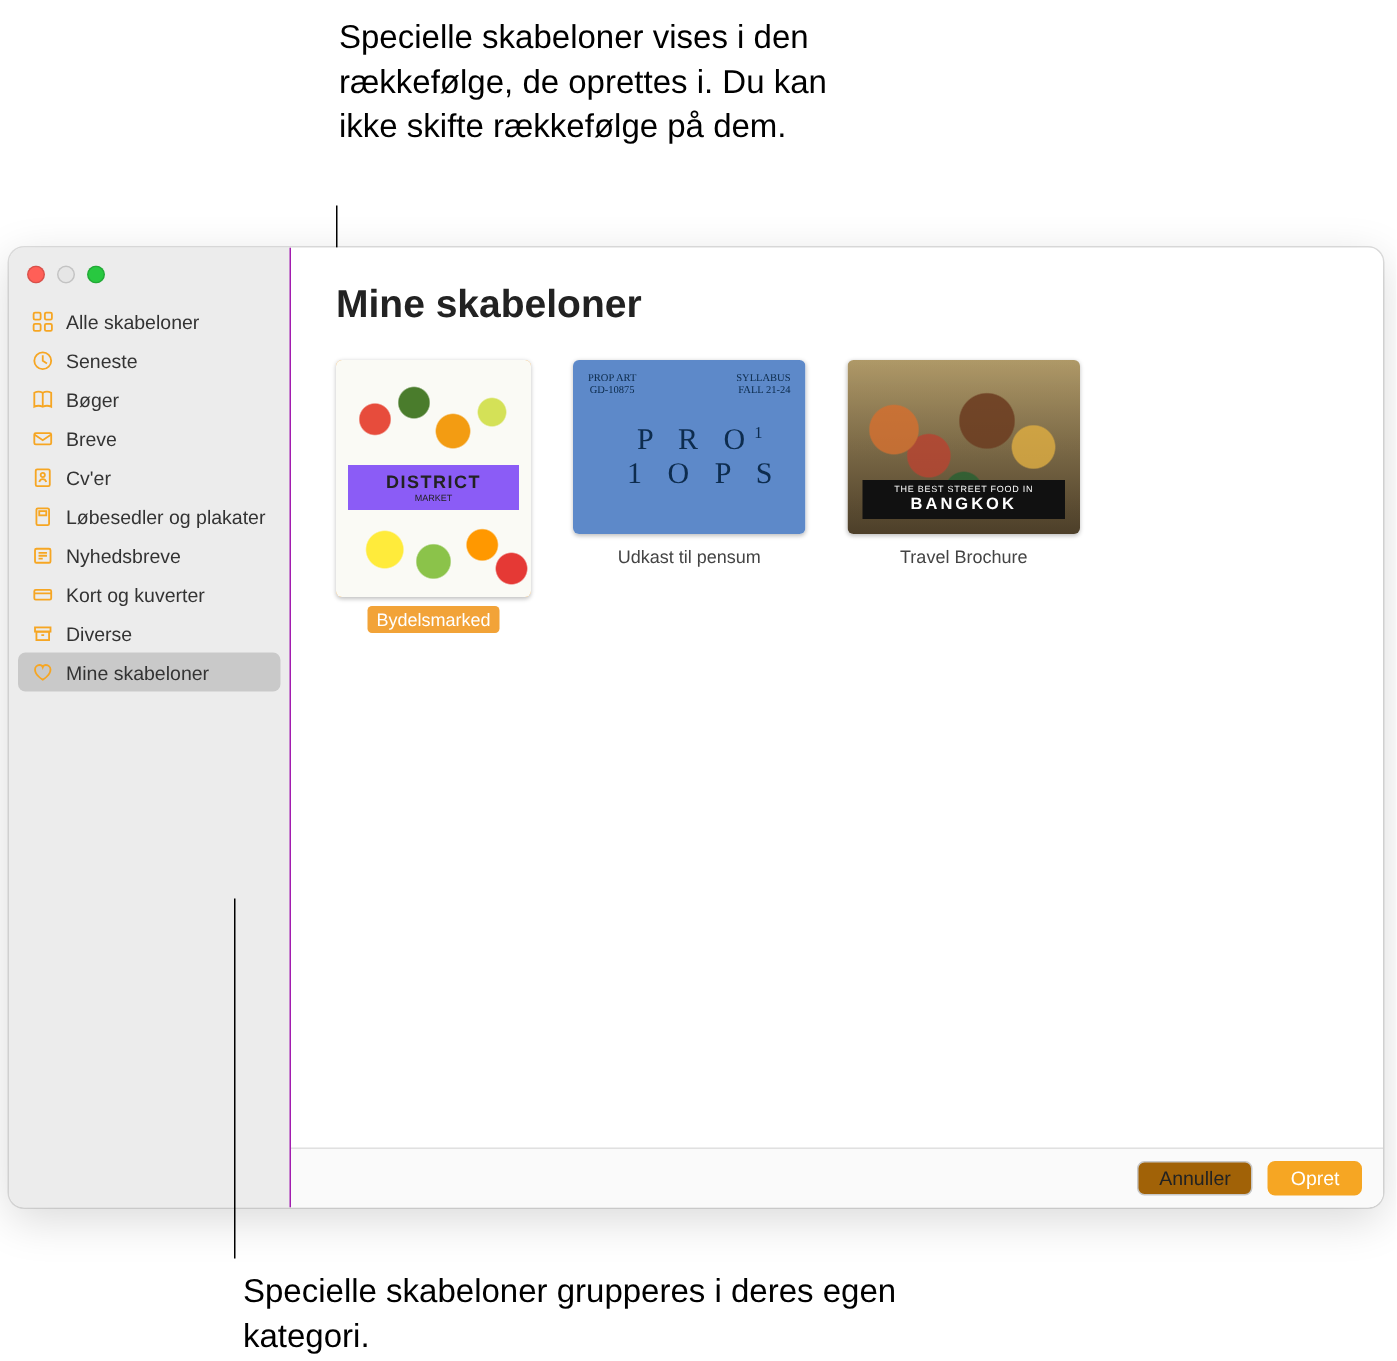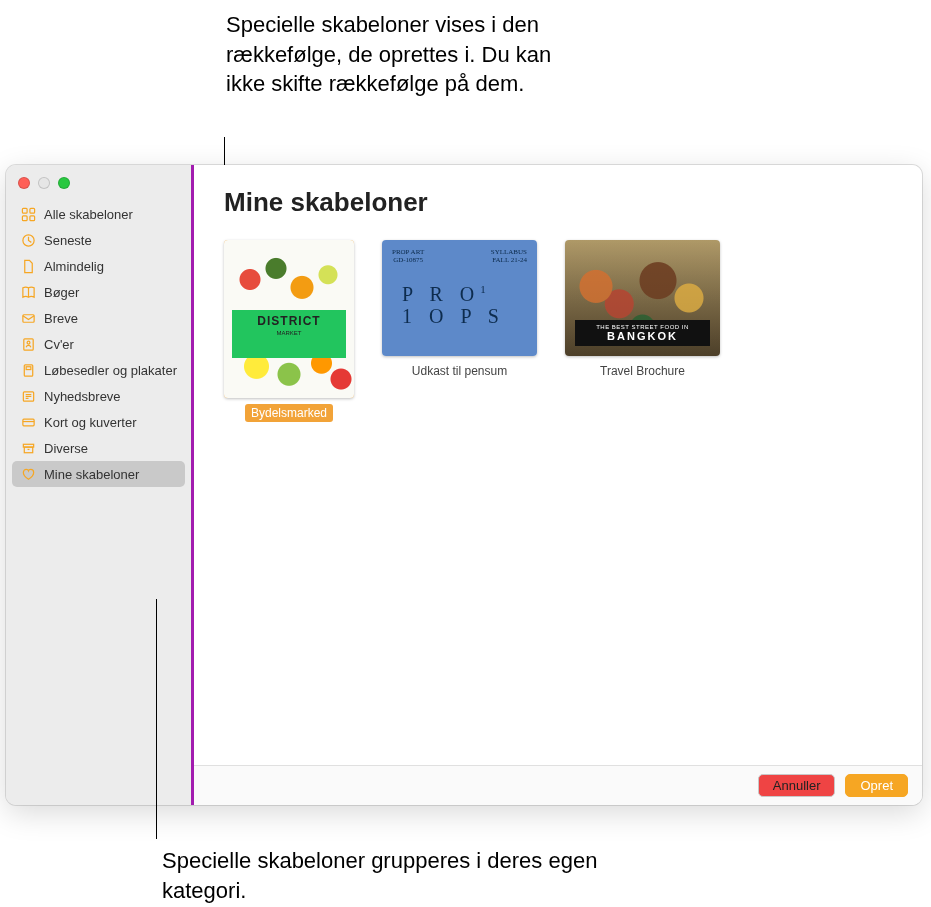--- a/index.html
+++ b/index.html
@@ -37,21 +37,21 @@
     height: 640px;
     background: #f5f5f5;
     border-radius: 10px;
     box-shadow: 0 0 0 1px rgba(0,0,0,0.12), 0 8px 30px rgba(0,0,0,0.15);
     display: flex;
     overflow: hidden;
   }
   .sidebar {
     width: 188px;
     background: #ececec;
-    border-right: 3px solid #a21caf;
+    border-right: 1px solid #a21caf;
     display: flex;
     flex-direction: column;
   }
   .traffic {
     display: flex;
     gap: 8px;
     padding: 12px 12px 10px 12px;
   }
   .traffic .dot {
     width: 12px; height: 12px; border-radius: 50%;
@@ -104,21 +104,21 @@
     background:#fff;
     box-shadow: 0 1px 3px rgba(0,0,0,0.25);
     overflow:hidden;
     position:relative;
   }
   .thumb1 { width: 130px; height: 158px; }
   .thumb2 { width: 155px; height: 116px; }
   .thumb3 { width: 155px; height: 116px; }
   .thumb1 .banner {
     position:absolute; left:8px; right:8px; top:70px;
-    background:#22c55e; padding:4px 0 22px 0; text-align:center;
+    background:#8b5cf6; padding:4px 0 4px 0; text-align:center;
     font-weight:700; font-size:12px; letter-spacing:1px; color:#222;
   }
   .thumb1 .banner .sub { font-size:6px; font-weight:400; letter-spacing:0; display:block; margin-top:2px;}
   .thumb1 .fruitbg {
     position:absolute; inset:0;
     background:
       radial-gradient(circle at 20% 25%, #e74c3c 0 10px, transparent 11px),
       radial-gradient(circle at 40% 18%, #4a7c2c 0 10px, transparent 11px),
       radial-gradient(circle at 60% 30%, #f39c12 0 11px, transparent 12px),
       radial-gradient(circle at 80% 22%, #d4e157 0 9px, transparent 10px),
@@ -131,21 +131,21 @@
   .thumb2 .bluebg {
     position:absolute; inset:0; background:#5d89c9;
     font-family: Georgia, serif;
   }
   .thumb2 .bl-top {
     position:absolute; top:8px; left:10px; right:10px;
     display:flex; justify-content:space-between;
     font-size:7px; color:#0b2a4a; font-weight:400;
   }
   .thumb2 .props {
-    position:absolute; top:38px; left:0; right:0; text-align:left;
+    position:absolute; top:38px; left:0; right:0; text-align:center;
     color:#0d2c4e; font-size:20px; letter-spacing:6px; line-height:22px;margin-left:20px;
   }
   .thumb2 .props .one { font-size:11px; vertical-align:super; }
   .thumb3 .scene {
     position:absolute; inset:0;
     background:
       linear-gradient(to bottom, rgba(0,0,0,0.05), rgba(0,0,0,0.15)),
       radial-gradient(circle at 20% 40%, #d97b3a 0 16px, transparent 17px),
       radial-gradient(circle at 35% 55%, #c0523a 0 14px, transparent 15px),
       radial-gradient(circle at 60% 35%, #7a4a2a 0 18px, transparent 19px),
@@ -161,21 +161,21 @@
   .thumb3 .caption .big { font-size:11px; font-weight:700; display:block; letter-spacing:2px;}
   .footer {
     border-top:1px solid #e0e0e0;
     padding:8px 14px;
     display:flex; justify-content:flex-end; gap:10px;
     background:#fafafa;
   }
   .btn {
     font-size:13px; padding:3px 14px;
     border-radius:5px; cursor:pointer;
-    border:1px solid #c8c8c8; background:#ef4444; color:#222;
+    border:1px solid #c8c8c8; background:#a16207; color:#222;
   }
   .btn.primary { background:#f6a623; border-color:#f6a623; color:#fff; font-weight:500;}
 </style>
 </head>
 <body>
 
 <div class="callout callout-top">Specielle skabeloner vises i den rækkefølge, de oprettes i. Du kan ikke skifte rækkefølge på dem.</div>
 <div class="callout-line line-top"></div>
 
 <div class="window">
@@ -202,30 +202,20 @@
       <li class="side-item">
         <span class="icon">
             <svg viewBox="0 0 16 16">
               <g fill="none" stroke="#f6a623" stroke-width="1.3">
                 <circle cx="8" cy="8" r="6"></circle>
                 <path d="M8 4v4l3 2"></path>
               </g>
             </svg>
           </span>
         <span>Seneste</span>
-      </li>
-      <li class="side-item">
-        <span class="icon">
-            <svg viewBox="0 0 16 16">
-              <g fill="none" stroke="#f6a623" stroke-width="1.3">
-                <path d="M4 1.5h5l3 3v10H4z"></path>
-              </g>
-            </svg>
-          </span>
-        <span>Almindelig</span>
       </li>
       <li class="side-item">
         <span class="icon">
             <svg viewBox="0 0 16 16">
               <g fill="none" stroke="#f6a623" stroke-width="1.3">
                 <path d="M2 3c2-1 4-1 6 0 2-1 4-1 6 0v10c-2-1-4-1-6 0-2-1-4-1-6 0z"></path>
                 <path d="M8 3v10"></path>
               </g>
             </svg>
           </span>

